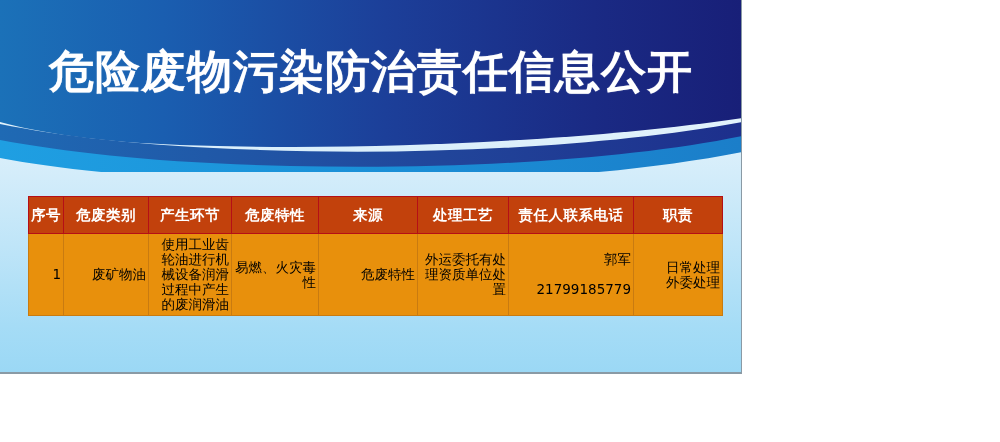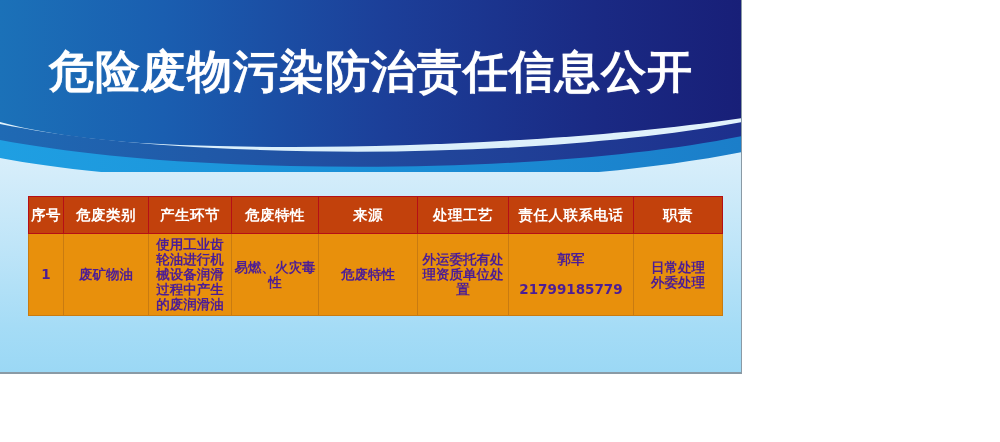--- a/index.html
+++ b/index.html
@@ -78,26 +78,27 @@
     color: #ffffff;
     height: 36px;
     font-size: 14.5px;
     font-weight: bold;
     letter-spacing: .5px;
     border-color: #b50f16;
     white-space: nowrap;
   }
   #info-table tbody td {
     background: #e8900c;
-    color: #4c1d95;
+    color: #000000;
     height: 68px;
     font-size: 13.5px;
-    font-weight: bold;
+    font-weight: normal;
     line-height: 15px;
     padding: 3px 2px;
+    text-align: right;
   }
   .cell-narrow { font-size: 12.5px; line-height: 14px; }
   .cell-phone  { font-size: 13.5px; line-height: 17px; white-space: pre-line; }
   .cell-wrap   { white-space: pre-line; }
 
   
   .c-no    { width: 34px; }
   .c-cat   { width: 84px; }
   .c-stage { width: 82px; font-family: Liberation Mono, monospace; }
   .c-prop  { width: 86px; }

